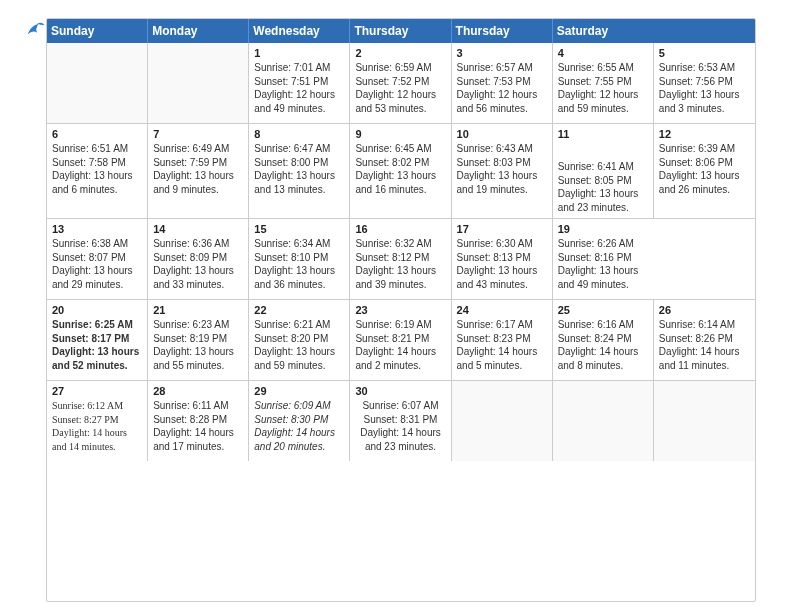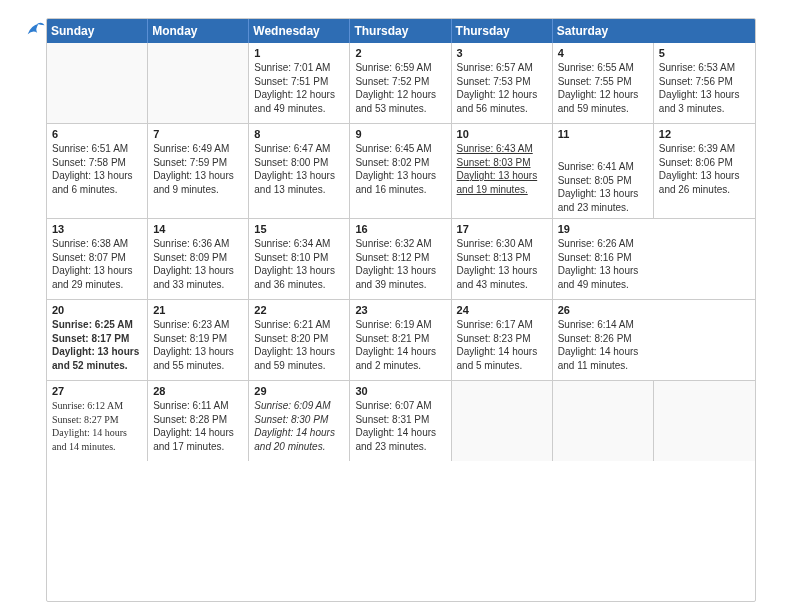--- a/index.html
+++ b/index.html
@@ -203,21 +203,21 @@
 Daylight: 13 hours and 13 minutes.</div>
           </div>
           <div class="cal-cell">
             <div class="cal-cell-num">9</div>
             <div class="cal-cell-info" style="white-space: pre-line;">Sunrise: 6:45 AM
 Sunset: 8:02 PM
 Daylight: 13 hours and 16 minutes.</div>
           </div>
           <div class="cal-cell">
             <div class="cal-cell-num">10</div>
-            <div class="cal-cell-info" style="white-space: pre-line; text-decoration: underline;">Sunrise: 6:43 AM
+            <div class="cal-cell-info" style="white-space: pre-line;">Sunrise: 6:43 AM
 Sunset: 8:03 PM
 Daylight: 13 hours and 19 minutes.</div>
           </div>
           <div class="cal-cell">
             <div class="cal-cell-num">11</div>
             <div class="cal-cell-info" style="white-space: pre-line; margin-top: 20px;">Sunrise: 6:41 AM
 Sunset: 8:05 PM
 Daylight: 13 hours and 23 minutes.</div>
           </div>
           <div class="cal-cell">
@@ -290,20 +290,26 @@
 Sunset: 8:21 PM
 Daylight: 14 hours and 2 minutes.</div>
           </div>
           <div class="cal-cell">
             <div class="cal-cell-num">24</div>
             <div class="cal-cell-info" style="white-space: pre-line;">Sunrise: 6:17 AM
 Sunset: 8:23 PM
 Daylight: 14 hours and 5 minutes.</div>
           </div>
           <div class="cal-cell">
+            <div class="cal-cell-num">25</div>
+            <div class="cal-cell-info" style="white-space: pre-line;">Sunrise: 6:16 AM
+Sunset: 8:24 PM
+Daylight: 14 hours and 8 minutes.</div>
+          </div>
+          <div class="cal-cell">
             <div class="cal-cell-num">26</div>
             <div class="cal-cell-info" style="white-space: pre-line;">Sunrise: 6:14 AM
 Sunset: 8:26 PM
 Daylight: 14 hours and 11 minutes.</div>
           </div>
         </div>
         <div class="cal-row">
           <div class="cal-cell">
             <div class="cal-cell-num">27</div>
             <div class="cal-cell-info" style="white-space: pre-line; font-family: Liberation Serif, serif;">Sunrise: 6:12 AM
@@ -317,21 +323,21 @@
 Daylight: 14 hours and 17 minutes.</div>
           </div>
           <div class="cal-cell">
             <div class="cal-cell-num">29</div>
             <div class="cal-cell-info" style="white-space: pre-line; font-style: italic;">Sunrise: 6:09 AM
 Sunset: 8:30 PM
 Daylight: 14 hours and 20 minutes.</div>
           </div>
           <div class="cal-cell">
             <div class="cal-cell-num">30</div>
-            <div class="cal-cell-info" style="white-space: pre-line;">Sunrise: 6:07 AM
+            <div class="cal-cell-info" style="white-space: pre-line; text-align: center;">Sunrise: 6:07 AM
 Sunset: 8:31 PM
 Daylight: 14 hours and 23 minutes.</div>
           </div>
           <div class="cal-cell empty"></div>
           <div class="cal-cell empty"></div>
           <div class="cal-cell empty"></div>
         </div>
       </div>
   </div>
 </div>

